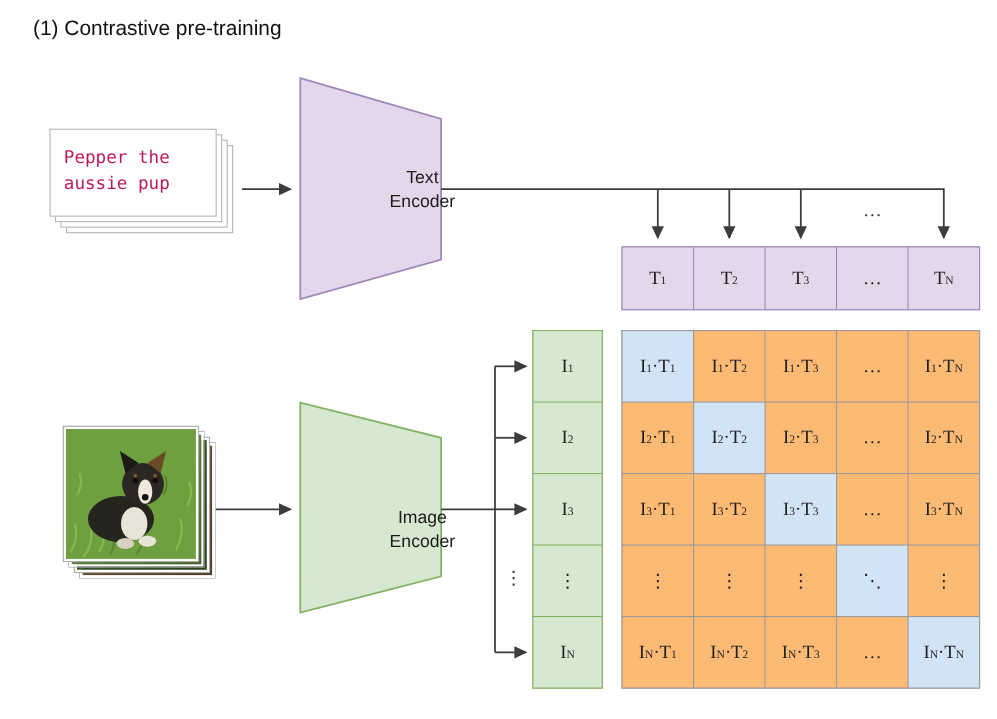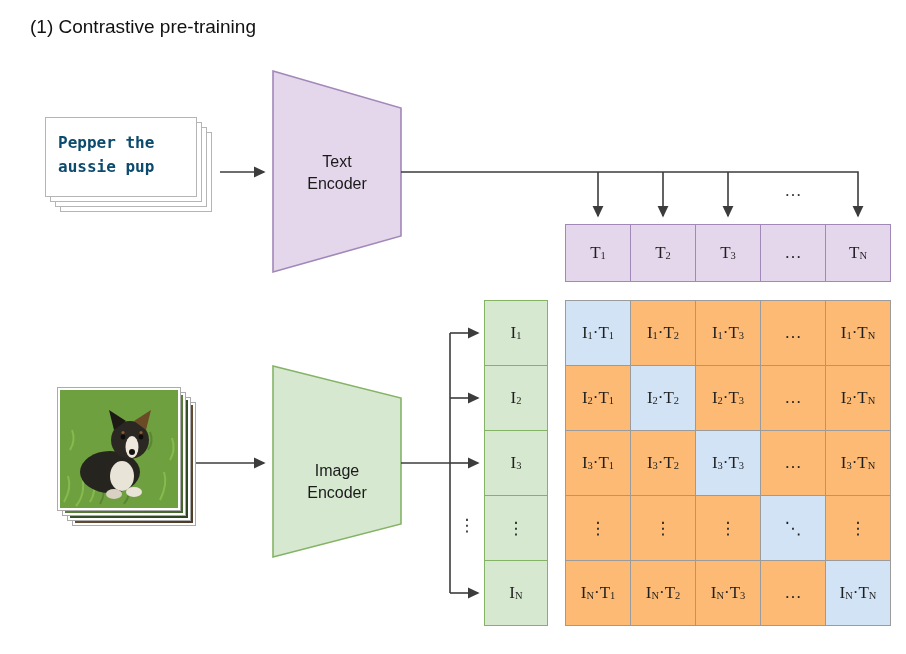--- a/index.html
+++ b/index.html
@@ -14,31 +14,31 @@
   .title{position:absolute;left:30px;top:16px;font-size:19px;color:#111;}
 
   
   .card-stack{position:absolute;left:45px;top:117px;width:220px;height:130px;}
   .card{position:absolute;width:150px;height:78px;background:#fff;border:1px solid var(--card-border);}
   .c3{left:15px;top:15px;z-index:1;}
   .c2{left:10px;top:10px;z-index:2;}
   .c1{left:5px;top:5px;z-index:3;}
   .c0{left:0;top:0;z-index:4;}
   .card-text{padding:13px 12px;font-family:"DejaVu Sans Mono","Liberation Mono",monospace;
-             font-size:16px;line-height:1.5;color:#0c4a6e;white-space:pre-line;font-weight:bold;}
+             font-size:16px;line-height:1.5;color:#be185d;white-space:pre-line;}
 
   
   #connectors{position:absolute;left:0;top:0;z-index:1;}
   .ln{stroke:var(--line-color);stroke-width:1.6;fill:none;}
   .ahead{fill:var(--line-color);}
   .purpleShape{fill:var(--purple-fill);stroke:var(--purple-border);stroke-width:1.6;}
   .greenShape{fill:var(--green-fill);stroke:var(--green-border);stroke-width:1.6;}
 
   .enc-label{position:absolute;width:128px;text-align:center;font-size:16px;line-height:1.35;
-             color:#1a1a1a;white-space:pre-line;z-index:2;}
+             color:#1a1a1a;white-space:pre-line;z-index:2;margin-left:47px;}
   .enc-label.text{left:273px;top:151px;}
   .enc-label.image{left:273px;top:460px;}
 
   
   .img-stack{position:absolute;left:58px;top:388px;width:160px;height:150px;z-index:2;}
   .img-layer,.img-front{position:absolute;width:118px;height:118px;border:2px solid #fff;
              box-shadow:0 0 0 1px #ababab;}
   .il3{left:15px;top:15px;z-index:1;background:linear-gradient(135deg,#7a5b3a,#4e3c28);}
   .il2{left:10px;top:10px;z-index:2;background:linear-gradient(135deg,#3f5c2e,#2c4420);}
   .il1{left:5px;top:5px;z-index:3;background:linear-gradient(135deg,#6f9a44,#46652c);}

